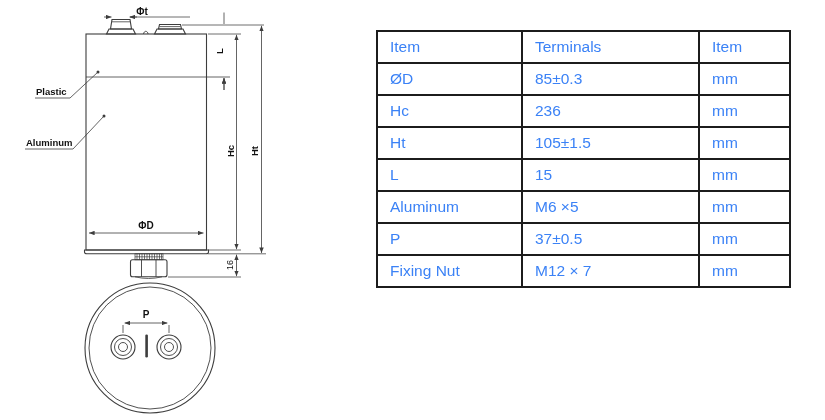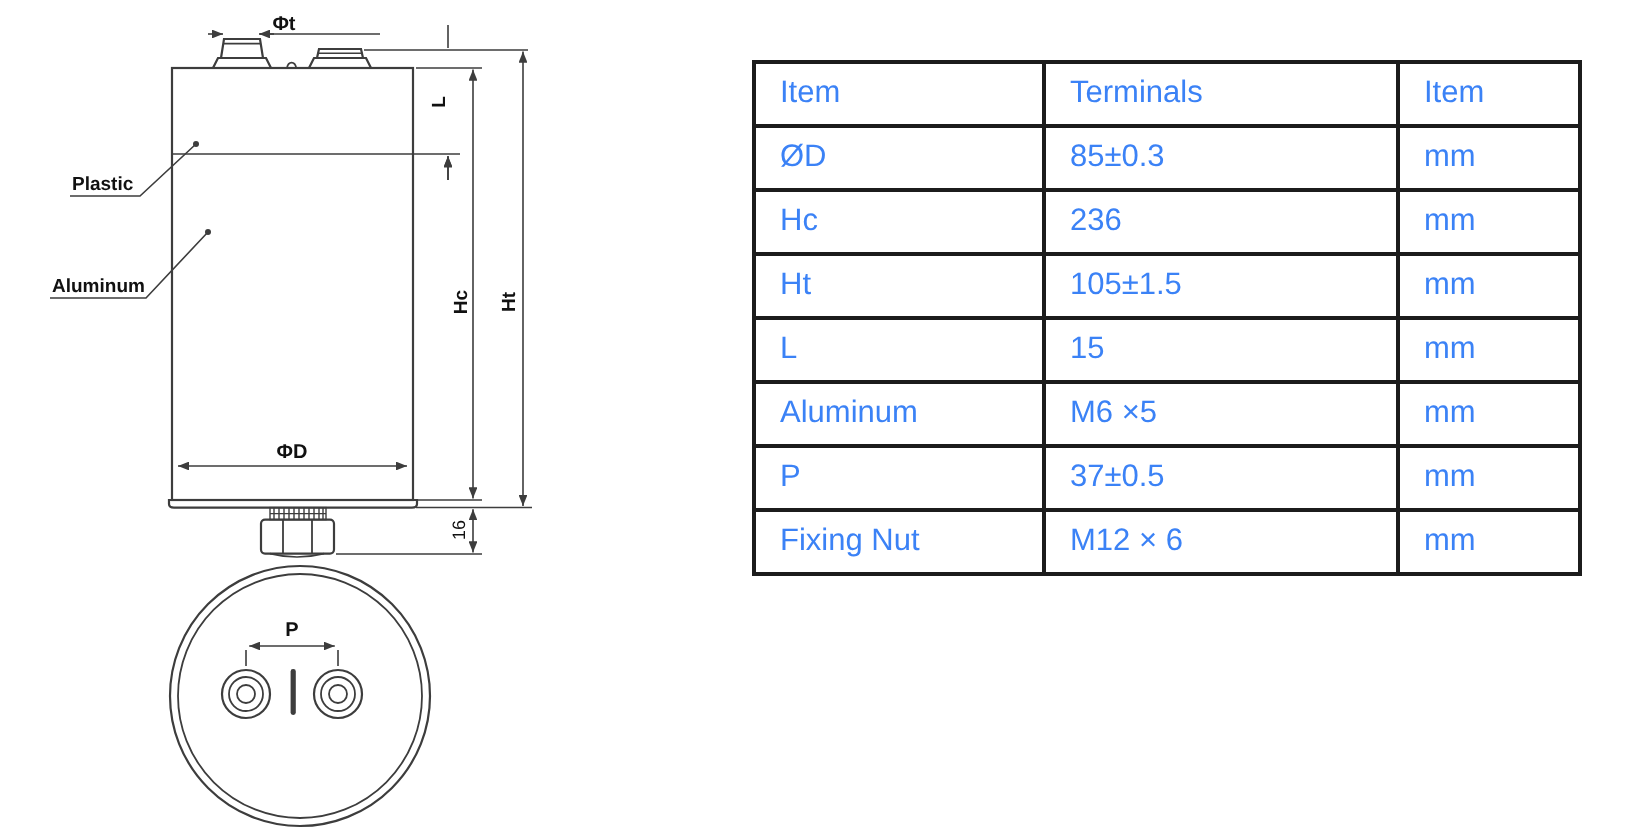--- a/index.html
+++ b/index.html
@@ -169,19 +169,19 @@
         <td>M6 ×5</td>
         <td>mm</td>
       </tr>
       <tr>
         <td>P</td>
         <td>37±0.5</td>
         <td>mm</td>
       </tr>
       <tr>
         <td>Fixing Nut</td>
-        <td>M12 × 6</td>
+        <td>M12 × 7</td>
         <td>mm</td>
       </tr>
     </tbody>
   </table>
 
 </div>
 
 </body></html>

